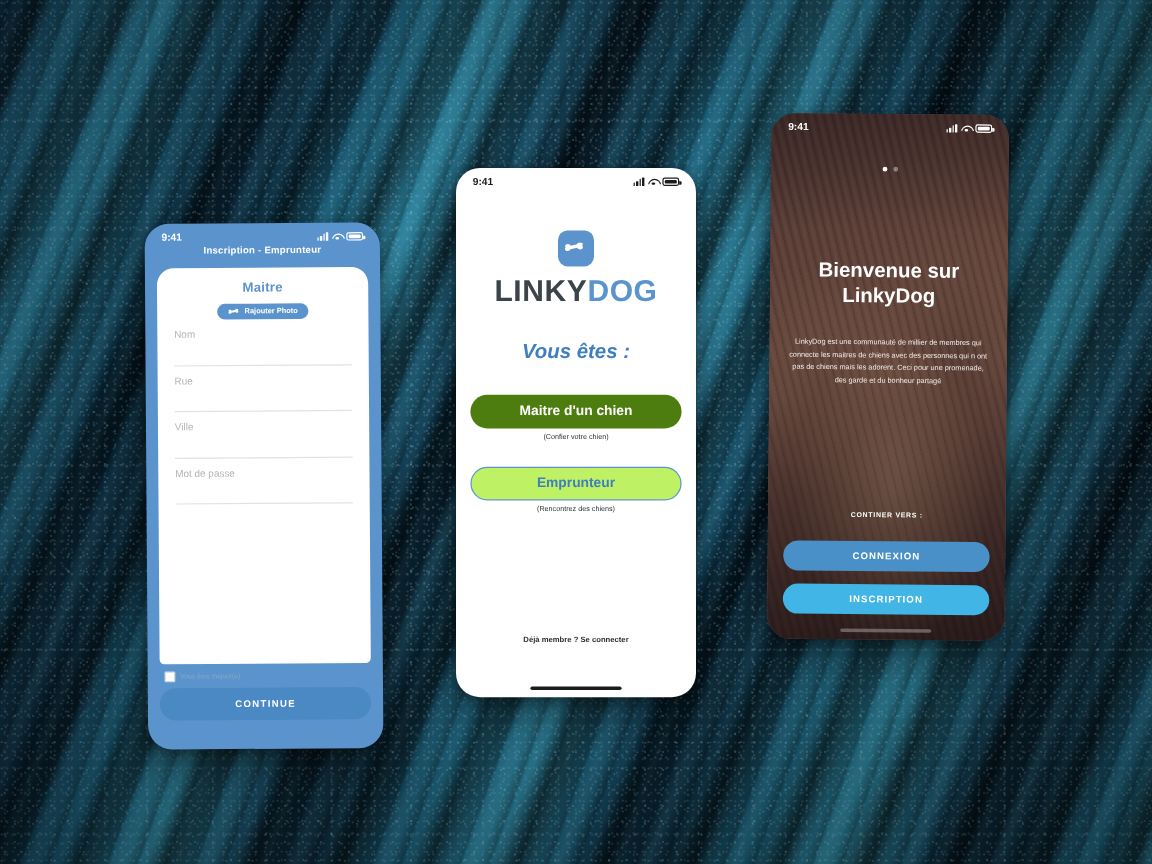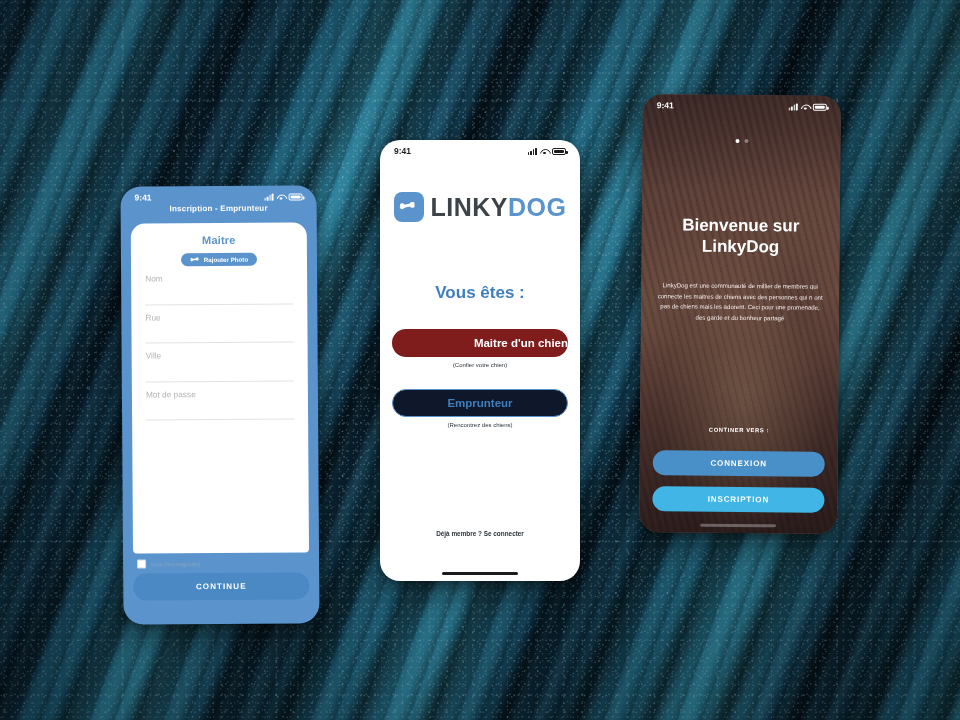--- a/index.html
+++ b/index.html
@@ -173,43 +173,43 @@
 
   
   #phone2 {
     left: 380px; top: 140px; width: 200px; height: 441px;
     border-radius: 20px;
     background: #ffffff;
   }
   #phone2 .statusbar { color: #1c1c1c; }
   .p2-logo {
     position: absolute; top: 52px; left: 0; right: 0;
-    display: flex; align-items: center; justify-content: center; gap: 7px;
+    display: flex; align-items: center; justify-content: center; gap: 7px; flex-direction: column;
   }
   .logo-mark {
     width: 30px; height: 30px; border-radius: 8px;
     background: #5b94cd;
     display: flex; align-items: center; justify-content: center;
   }
   .logo-word { font-size: 25px; font-weight: bold; letter-spacing: 0.5px; }
   .logo-word .lk { color: #3d4449; }
   .logo-word .dg { color: #5b94cd; }
   .p2-heading {
     position: absolute; top: 143px; left: 0; right: 0;
     text-align: center; color: #3f7fbd;
-    font-size: 17px; font-weight: bold;
+    font-size: 17px; font-weight: bold; font-style: italic;
   }
   .p2-btn {
     position: absolute; left: 12px; right: 12px;
     height: 28px; border-radius: 15px;
     display: flex; align-items: center; justify-content: center;
     font-size: 11.5px; font-weight: bold;
   }
-  .p2-btn.filled { top: 189px; background: #7f1d1d; color: #fff; justify-content: flex-end; }
-  .p2-btn.outline { top: 249px; background: #0f172a; color: #3f7fbd; border: 1.2px solid #5b94cd; box-sizing: border-box; }
+  .p2-btn.filled { top: 189px; background: #4d7c0f; color: #fff; }
+  .p2-btn.outline { top: 249px; background: #bef264; color: #3f7fbd; border: 1.2px solid #5b94cd; box-sizing: border-box; }
   .p2-cap {
     position: absolute; left: 0; right: 0; text-align: center;
     font-size: 6px; color: #2c3338;
   }
   .p2-cap.c1 { top: 222px; }
   .p2-cap.c2 { top: 282px; }
   .p2-member {
     position: absolute; left: 0; right: 0; top: 390px;
     text-align: center; font-size: 6.4px; font-weight: bold; color: #2b3238;
   }

